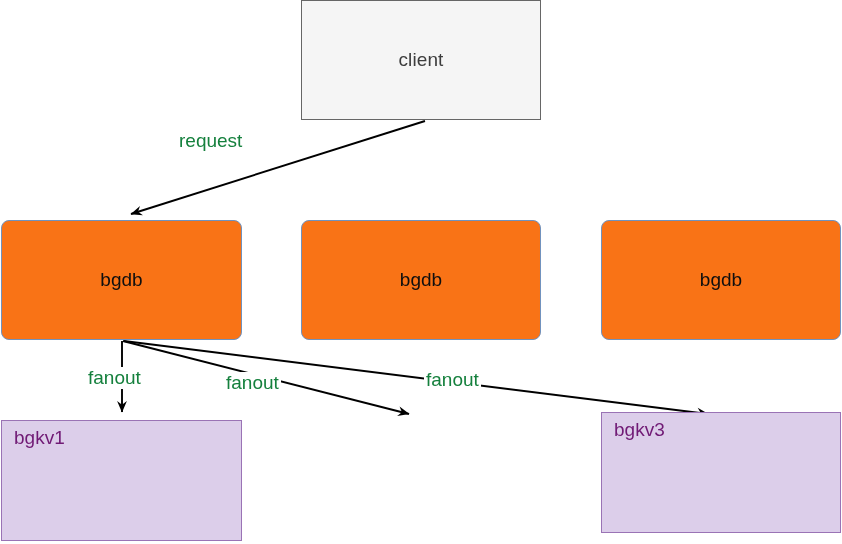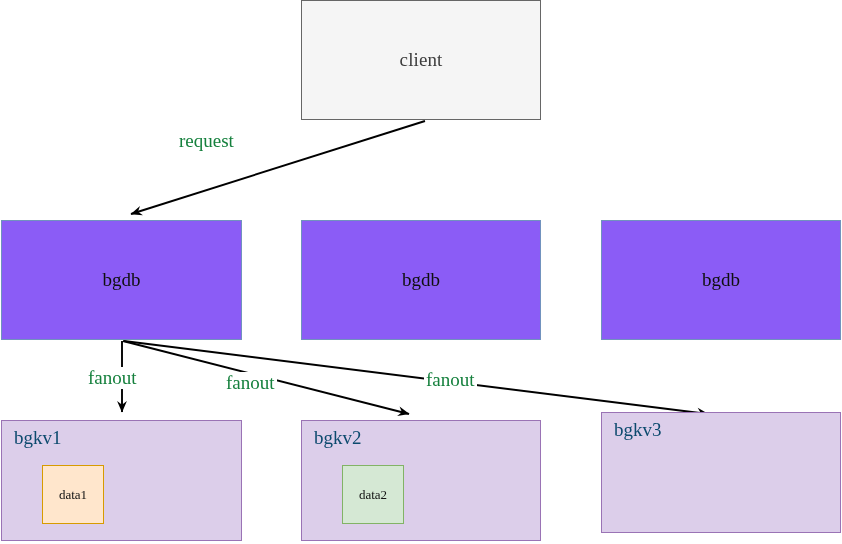--- a/index.html
+++ b/index.html
@@ -5,21 +5,21 @@
   html, body {
     margin: 0;
     padding: 0;
     background: #ffffff;
   }
   #canvas {
     position: relative;
     width: 842px;
     height: 544px;
     background: #ffffff;
-    font-family: Liberation Serif, serif;
+    font-family: Liberation Sans, sans-serif;
     overflow: hidden;
   }
   .node {
     position: absolute;
     box-sizing: border-box;
     border-width: 1.6px;
     border-style: solid;
   }
   .node-center {
     display: flex;
@@ -29,37 +29,38 @@
   .client-box {
     background: #f5f5f5;
     border-color: #666666;
   }
   .client-label {
     font-size: 19px;
     color: #3d3d3d;
     letter-spacing: 0.1px;
   }
   .bgdb-box {
-    background: #8b5cf6;
+    background: #f97316;
     border-color: #7192be;
+    border-radius: 8px;
   }
   .bgdb-label {
     font-size: 19px;
     color: #0f0f0f;
   }
   .bgkv-box {
     background: #dcceea;
     border-color: #9a73b5;
   }
   .bgkv-title {
     position: absolute;
     left: 12px;
     top: 6px;
     font-size: 19px;
-    color: #0c4a6e;
+    color: #701a75;
   }
   .data-box {
     position: absolute;
     box-sizing: border-box;
     border-width: 1.6px;
     border-style: solid;
     display: flex;
     align-items: center;
     justify-content: center;
     font-size: 13px;
@@ -126,31 +127,22 @@
   <div class="node node-center bgdb-box" style="left:301px; top:220px; width:240px; height:120px;">
     <span class="bgdb-label">bgdb</span>
   </div>
 
   <div class="node node-center bgdb-box" style="left:601px; top:220px; width:240px; height:120px;">
     <span class="bgdb-label">bgdb</span>
   </div>
 
   <div class="node bgkv-box" style="left:1px; top:420px; width:241px; height:121px;">
     <span class="bgkv-title">bgkv1</span>
-    <div class="data-box data1-box" style="left:40px; top:44px; width:62px; height:59px;">
-      <span>data1</span>
-    </div>
   </div>
 
-  <div class="node bgkv-box" style="left:301px; top:420px; width:240px; height:121px;">
-    <span class="bgkv-title">bgkv2</span>
-    <div class="data-box data2-box" style="left:40px; top:44px; width:62px; height:59px;">
-      <span>data2</span>
-    </div>
-  </div>
 
   <div class="node bgkv-box" style="left:601px; top:412px; width:240px; height:121px;">
     <span class="bgkv-title">bgkv3</span>
   </div>
 
   <span class="edge-label" style="left:177px; top:130px;">request</span>
 
   <span class="edge-label" style="left:86px; top:367px;">fanout</span>
 
   <span class="edge-label" style="left:224px; top:372px;">fanout</span>

